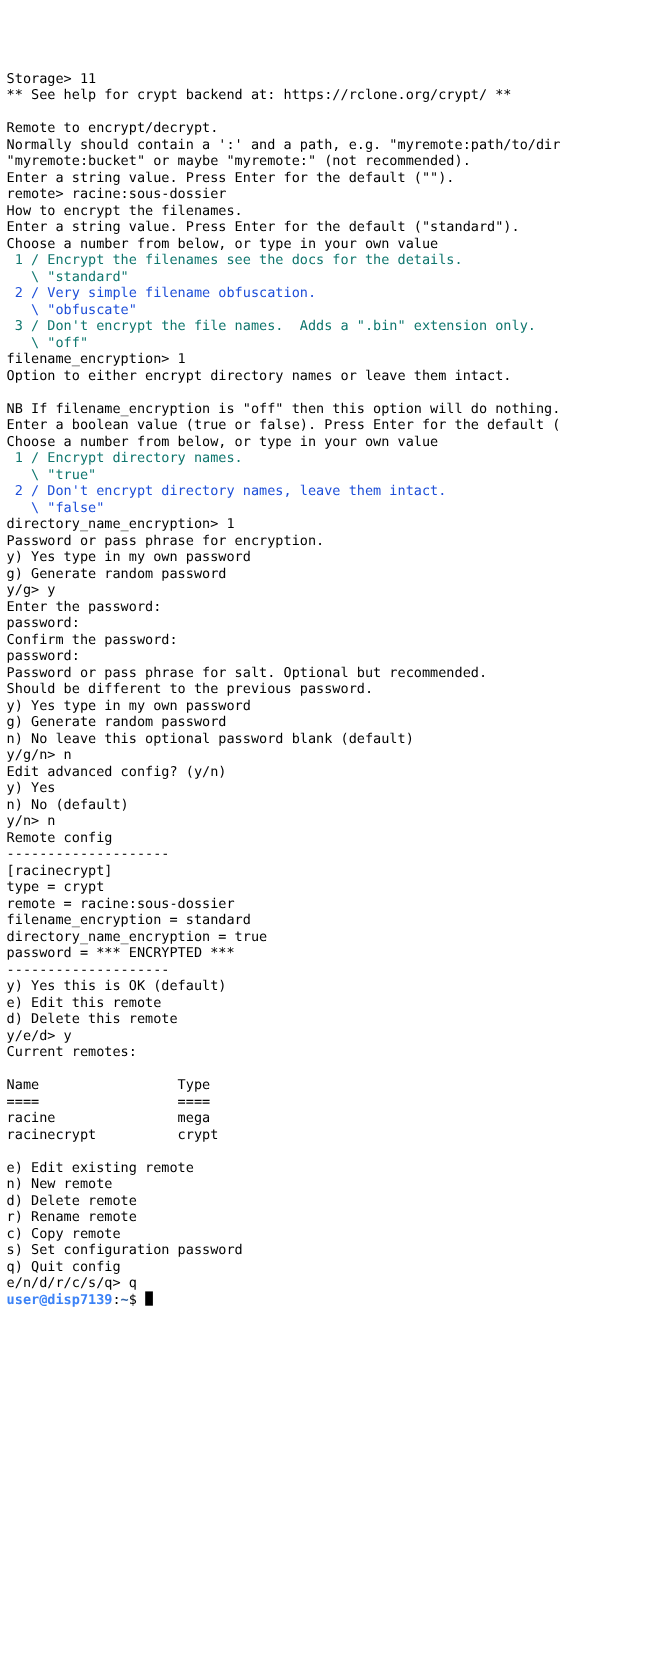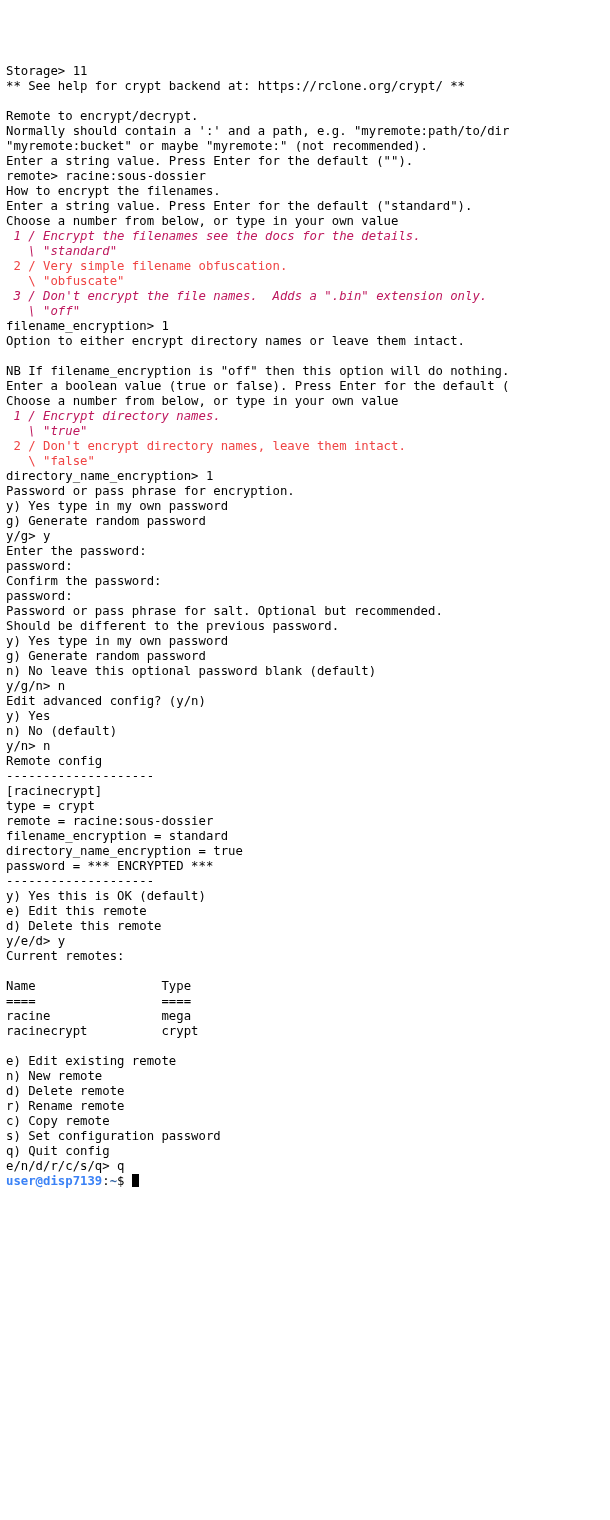--- a/index.html
+++ b/index.html
@@ -7,22 +7,22 @@
     background: #ffffff;
     font-family: "DejaVu Sans Mono", "Consolas", "Courier New", monospace;
     font-size: 12.3px;
     line-height: 15px;
     white-space: pre;
     padding: 4px 6px;
     color: #000000;
     width: 610px;
     overflow: hidden;
   }
-  .red   { color: #be185d; font-style: italic; }
-  .green { color: #ef4444; }
+  .red   { color: #0f766e; }
+  .green { color: #1d4ed8; }
   .bgreen { color: #3b82f6; font-weight: bold; }
   .bblue  { color: #3465A4; font-weight: bold; }
   .cursor {
     display: inline-block;
     width: 7px; height: 13px;
     background: #000000;
     vertical-align: -2px;
   }
 </style>
 </head>

